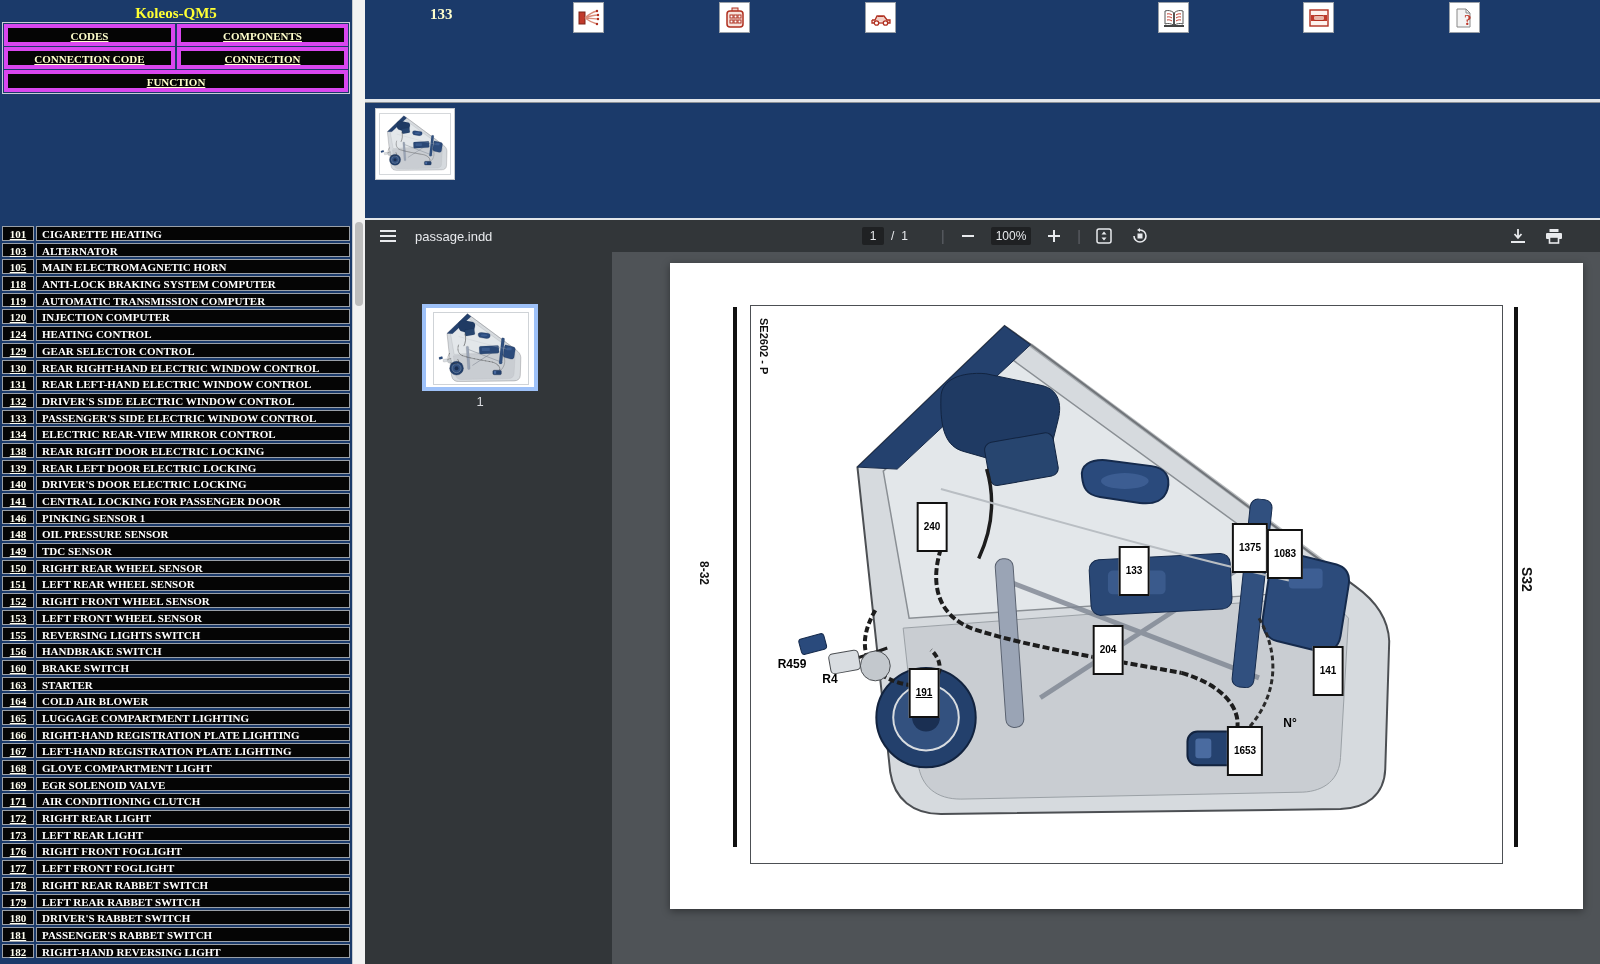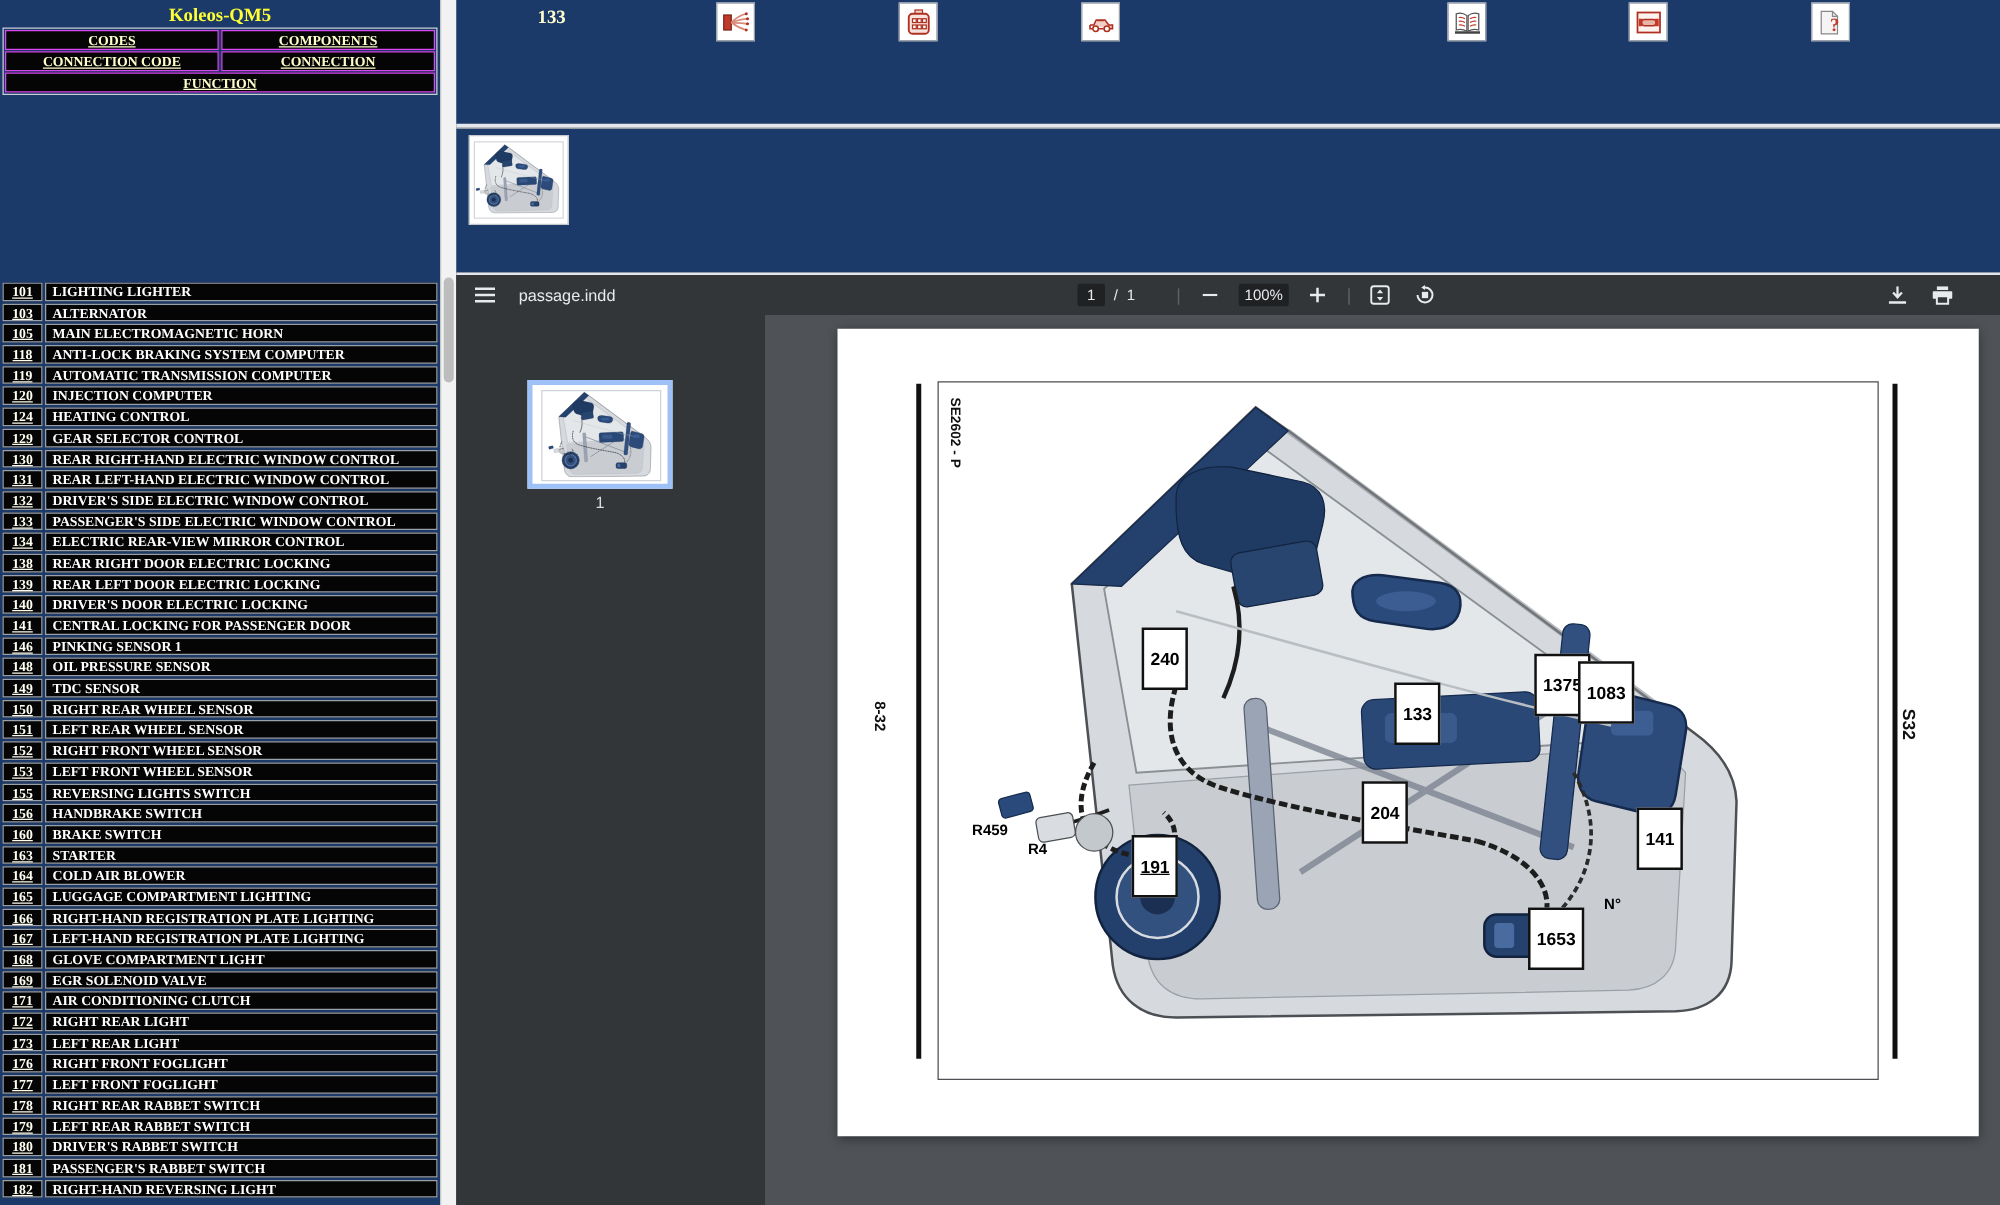--- a/index.html
+++ b/index.html
@@ -6,21 +6,21 @@
   body{width:1600px;height:964px;position:relative;overflow:hidden;
        background:#1b3a6a;font-family:"Liberation Serif",serif;}
 
   
   .leftcol{position:absolute;left:0;top:4px;width:352px;height:964px;background:#1b3a6a;}
   .nav-title{position:absolute;left:0;top:1px;width:352px;text-align:center;
              color:#ffff33;font-weight:bold;font-size:15px;}
   .nav-table{position:absolute;left:2px;top:18px;width:346px;border:1px solid #c9ced6;
              background:#1b3a6a;}
   .nav-row{display:flex;gap:2px;margin:1px;}
-  .nav-btn{flex:1;background:#050505;border:1px solid #d946ef;text-align:center;
+  .nav-btn{flex:1;background:#050505;border:4px solid #d946ef;text-align:center;
            height:14px;line-height:14px;cursor:pointer;}
   .nav-btn a{color:#ffffcc;font-size:11px;font-weight:bold;text-decoration:underline;}
 
   .complist{position:absolute;left:0px;top:222px;width:352px;height:742px;overflow:hidden;}
   .srow{display:flex;gap:2px;margin:0 2px 2px 2px;height:14.7px;}
   .snum{width:30px;background:#050505;border:1px solid #9aa0a8;color:#fffff2;
         font-size:11px;font-weight:bold;line-height:14px;text-align:center;
         text-decoration:underline;cursor:pointer;flex:none;}
   .sname{flex:1;background:#050505;border:1px solid #9aa0a8;color:#ffffff;
          font-size:11px;font-weight:bold;line-height:14px;padding-left:5px;cursor:pointer;}
@@ -75,21 +75,21 @@
   .vtext{position:absolute;writing-mode:vertical-rl;color:#111;
          font-family:"Liberation Sans",sans-serif;font-weight:bold;}
   .sheetcode{left:88px;top:55px;font-size:11px;}
   .leftref{left:27px;top:298px;font-size:12px;}
   .rightref{left:849px;top:304px;font-size:14px;}
   .doorart{position:absolute;left:120px;top:57px;width:610px;height:497px;}
   .dlabels{position:absolute;left:0;top:0;width:913px;height:646px;pointer-events:none;}
   .dlabel{position:absolute;transform:translate(-50%,-50%);
           font-family:"Liberation Sans",sans-serif;font-weight:bold;font-size:12px;color:#000;
           white-space:nowrap;}
-  .dlabel.boxed{background:#ffffff;border:2px solid #111;padding:16px 5px;font-size:14px;
+  .dlabel.boxed{background:#ffffff;border:2px solid #111;padding:16px 5px;font-size:10px;
                 line-height:14px;}
 </style>
 </head>
 <body>
 
 <svg width="0" height="0" style="position:absolute">
   <symbol id="doorSym" viewBox="0 0 610 500">
     <path d="M66,148 L214,6 L242,26 L567,268 C588,283 600,301 601,323 L597,452 C596,478 578,491 552,492 L150,497 C122,497 103,482 99,455 Z" fill="#d6dade" stroke="#4c4f53" stroke-width="2"></path>
     <path d="M92,152 L222,40 L540,272 L118,300 Z" fill="#e3e7ea" stroke="#8a8f94" stroke-width="1.5"></path>
     <path d="M240,25 L560,262" stroke="#8a8f94" stroke-width="4" fill="none" opacity=".6"></path>
@@ -135,21 +135,21 @@
       <div class="nav-btn"><a>CONNECTION CODE</a></div>
       <div class="nav-btn"><a>CONNECTION</a></div>
     </div>
     <div class="nav-row">
       <div class="nav-btn"><a>FUNCTION</a></div>
     </div>
   </div>
   <div class="complist">
       <div class="srow">
         <a class="snum">101</a>
-        <div class="sname">LIGHTING LIGHTER</div>
+        <div class="sname">CIGARETTE HEATING</div>
       </div>
       <div class="srow">
         <a class="snum">103</a>
         <div class="sname">ALTERNATOR</div>
       </div>
       <div class="srow">
         <a class="snum">105</a>
         <div class="sname">MAIN ELECTROMAGNETIC HORN</div>
       </div>
       <div class="srow">

